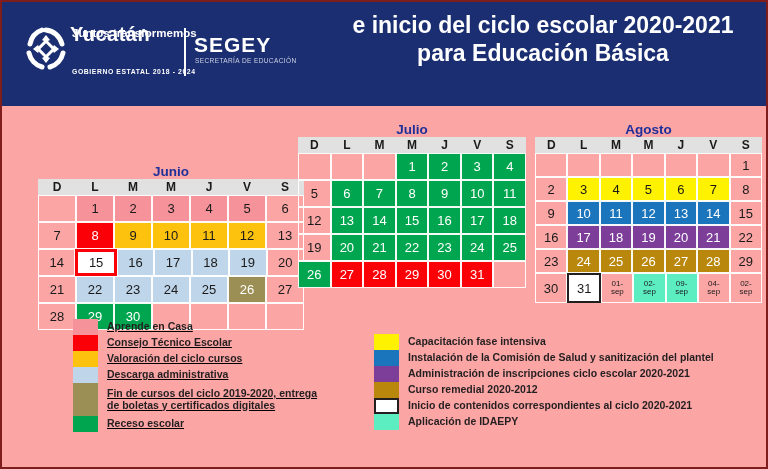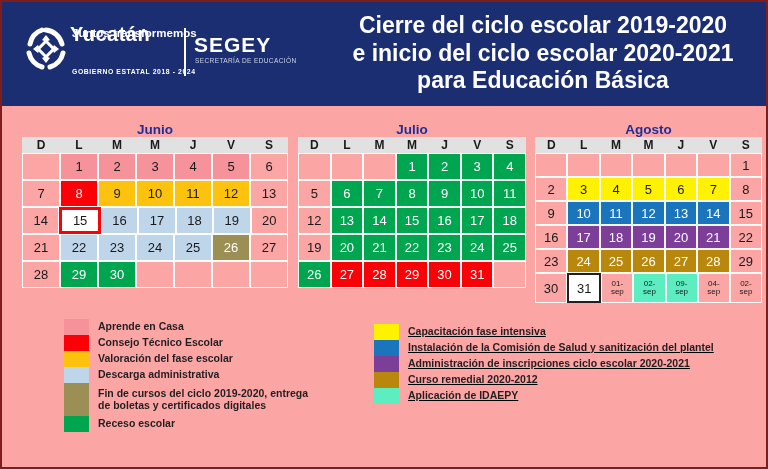--- a/index.html
+++ b/index.html
@@ -15,42 +15,42 @@
   .logo-tagline { position:absolute; left:70px; top:25px; color:#fff; font-size:11.5px; font-weight:bold; }
   .logo-brand { position:absolute; left:68px; top:21px; color:#fff; font-size:20px; font-weight:bold; letter-spacing:0.5px; }
   .logo-gov { position:absolute; left:70px; top:66px; color:#fff; font-size:6.8px; font-weight:bold; letter-spacing:0.6px; }
   .logo-divider { position:absolute; left:182px; top:26px; width:2px; height:48px; background:#ffffff; }
   .segey { position:absolute; left:192px; top:31px; color:#fff; font-size:21px; font-weight:bold; letter-spacing:1px; }
   .segey-sub { position:absolute; left:193px; top:55px; color:#cdd3e6; font-size:6.5px; letter-spacing:0.4px; }
   .main-title { position:absolute; left:320px; top:10px; width:442px; text-align:center;
     color:#ffffff; font-size:23px; font-weight:bold; line-height:27.5px; }
   
   .cal { position:absolute; top:120px; }
-  .cal-junio  { left:20px;  width:266px; }
+  .cal-junio  { left:36px;  width:266px;margin-top:42px; }
   .cal-julio  { left:296px; width:228px; }
   .cal-agosto { left:533px; width:227px; }
   .cal-title { text-align:center; font-size:13.5px; font-weight:bold; color:#1f2f99; height:15px; }
   .day-row { display:flex; height:16px; background:#e1e1e1; }
   .day-row .dh { flex:1; display:flex; align-items:center; justify-content:center;
     font-size:12px; font-weight:bold; color:#1a1a1a; }
   .cal-row { display:flex; }
   .cal-junio .cal-row, .cal-julio .cal-row { height:27px; }
   .cal-agosto .cal-row { height:24px; }
   .cal-agosto .cal-row:last-child { height:30px; }
   .cell { flex:1; display:flex; align-items:center; justify-content:center;
     font-size:13px; color:#1a1a1a; border:1px solid rgba(255,255,255,0.95);
     white-space:pre-line; text-align:center; }
   .cell.light { color:#ffffff; }
   .cell.b-red { border:3px solid #fb0007; background:#ffffff !important; }
   .cell.b-black { border:2px solid #231f20; background:#ffffff !important; }
   .cell.small { font-size:8px; line-height:8.5px; }
   
   .legend { position:absolute; }
-  .legend-left { left:62px; top:317px; }
-  .legend-right { left:372px; top:322px;text-decoration:underline; }
+  .legend-left { left:71px; top:317px;text-decoration:underline; }
+  .legend-right { left:372px; top:332px; }
   .lg-item { display:flex; align-items:center; height:16px; }
   .lg-item.tall { height:33px; }
   .lg-sw { width:25px; height:16px; flex:0 0 25px; }
   .lg-item.tall .lg-sw { height:33px; }
   .lg-sw.bd-red { border:3px solid #fb0007; background:#fff; }
   .lg-sw.bd-black { border:2px solid #231f20; background:#fff; }
   .lg-label { margin-left:9px; font-size:10.5px; line-height:11.5px; font-weight:600;
     color:#231f20; white-space:pre-line; }
 </style>
 </head>
@@ -72,21 +72,20 @@
         <path d="M33 24 L28 20 L26 24 L28 28 Z" fill="#ffffff" stroke="none"></path>
       </g>
     </svg>
     <div class="logo-tagline">Juntos transformemos</div>
     <div class="logo-brand">Yucatán</div>
     <div class="logo-gov">GOBIERNO ESTATAL 2018 - 2024</div>
     <div class="logo-divider"></div>
     <div class="segey">SEGEY</div>
     <div class="segey-sub">SECRETARÍA DE EDUCACIÓN</div>
     <div class="main-title">
-      <div>Cierre del ciclo escolar 2019-2020</div>
       <div>e inicio del ciclo escolar 2020-2021</div>
       <div>para Educación Básica</div>
     </div>
   </div>
 
   <div class="cal cal-junio" id="cal-0">
       <div class="cal-title">Junio</div>
       <div class="day-row">
         <div class="dh">D</div>
         <div class="dh">L</div>
@@ -275,21 +274,21 @@
       <div class="lg-item">
         <div class="lg-sw" style="background: rgb(245, 146, 154);"></div>
         <div class="lg-label">Aprende en Casa</div>
       </div>
       <div class="lg-item">
         <div class="lg-sw" style="background: rgb(251, 0, 7);"></div>
         <div class="lg-label">Consejo Técnico Escolar</div>
       </div>
       <div class="lg-item">
         <div class="lg-sw" style="background: rgb(253, 194, 14);"></div>
-        <div class="lg-label">Valoración del fase escolar</div>
+        <div class="lg-label">Valoración del ciclo cursos</div>
       </div>
       <div class="lg-item">
         <div class="lg-sw" style="background: rgb(191, 213, 234);"></div>
         <div class="lg-label">Descarga administrativa</div>
       </div>
       <div class="lg-item tall">
         <div class="lg-sw" style="background: rgb(156, 143, 85);"></div>
         <div class="lg-label">Fin de cursos del ciclo 2019-2020, entrega
 de boletas y certificados digitales</div>
       </div>
@@ -309,18 +308,22 @@
       </div>
       <div class="lg-item">
         <div class="lg-sw" style="background: rgb(124, 62, 152);"></div>
         <div class="lg-label">Administración de inscripciones ciclo escolar 2020-2021</div>
       </div>
       <div class="lg-item">
         <div class="lg-sw" style="background: rgb(184, 135, 11);"></div>
         <div class="lg-label">Curso remedial 2020-2012</div>
       </div>
       <div class="lg-item">
+        <div class="lg-sw bd-black" style="background: rgb(255, 255, 255);"></div>
+        <div class="lg-label">Inicio de contenidos correspondientes al ciclo 2020-2021</div>
+      </div>
+      <div class="lg-item">
         <div class="lg-sw" style="background: rgb(92, 238, 193);"></div>
         <div class="lg-label">Aplicación de IDAEPY</div>
       </div>
     </div>
 
 </div>
 
 </body></html>

